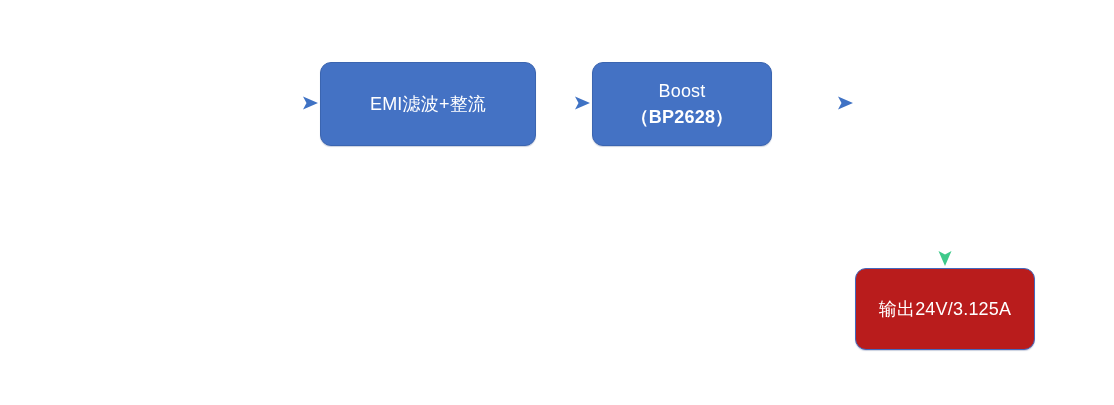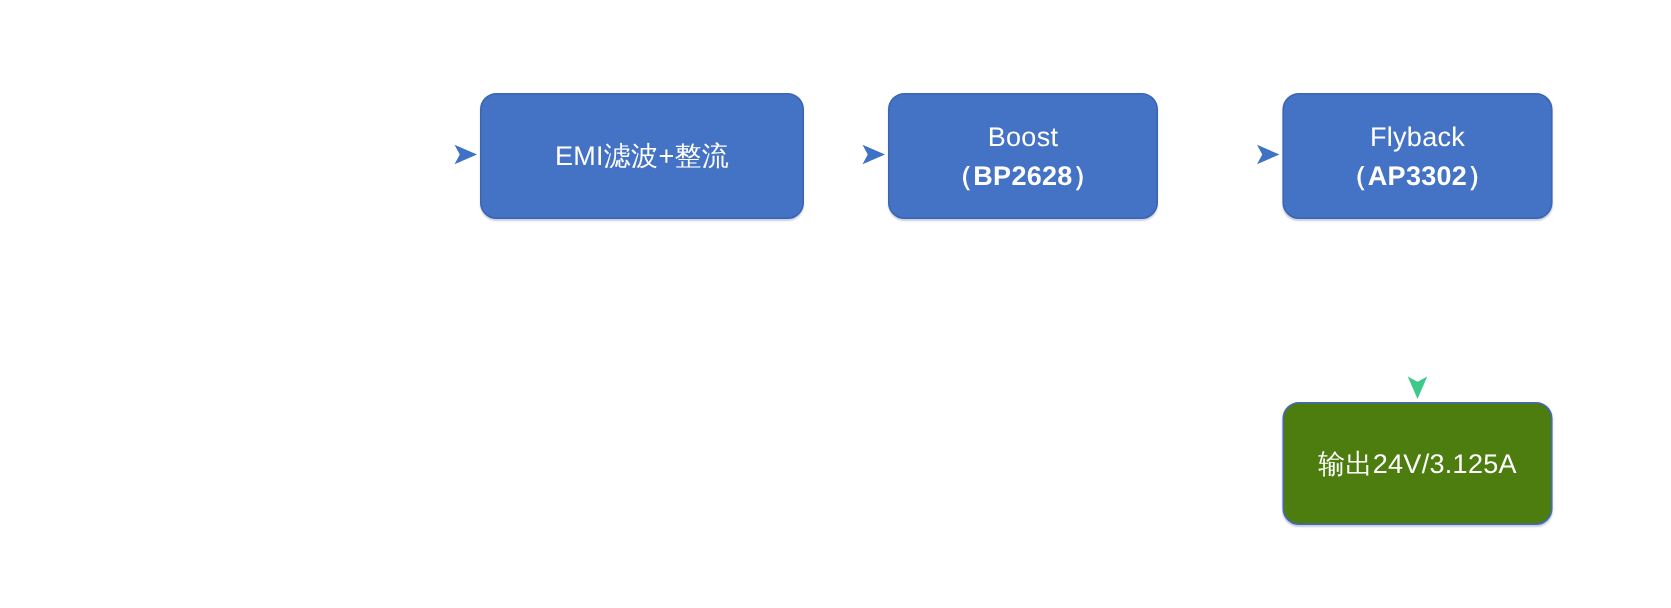--- a/index.html
+++ b/index.html
@@ -34,21 +34,21 @@
     line-height: 1.45;
     letter-spacing: 0.2px;
     box-shadow: 0 1px 1px rgba(80, 100, 150, 0.30);
     user-select: none;
   }
   .node .line2 {
     display: block;
     font-weight: bold;
   }
   .node-output {
-    background: #4d7c0f;
+    background: #b91c1c;
     border-color: #4468bd;
   }
   .edge-svg {
     position: absolute;
     left: 0;
     top: 0;
     width: 1114px;
     height: 405px;
     pointer-events: none;
     overflow: visible;
@@ -95,22 +95,18 @@
 
   <div class="node" style="left:320px; top:62px; width:216px; height:84px;">
     <span>EMI滤波+整流</span>
   </div>
 
   <div class="node" style="left:592px; top:62px; width:180px; height:84px;">
     <span>Boost</span>
     <span class="line2">（BP2628）</span>
   </div>
 
-  <div class="node" style="left:855px; top:62px; width:180px; height:84px;">
-    <span>Flyback</span>
-    <span class="line2">（AP3302）</span>
-  </div>
 
   <div class="node node-output" style="left:855px; top:268px; width:180px; height:82px;">
     <span>输出24V/3.125A</span>
   </div>
 
 </div>
 
 </body></html>

